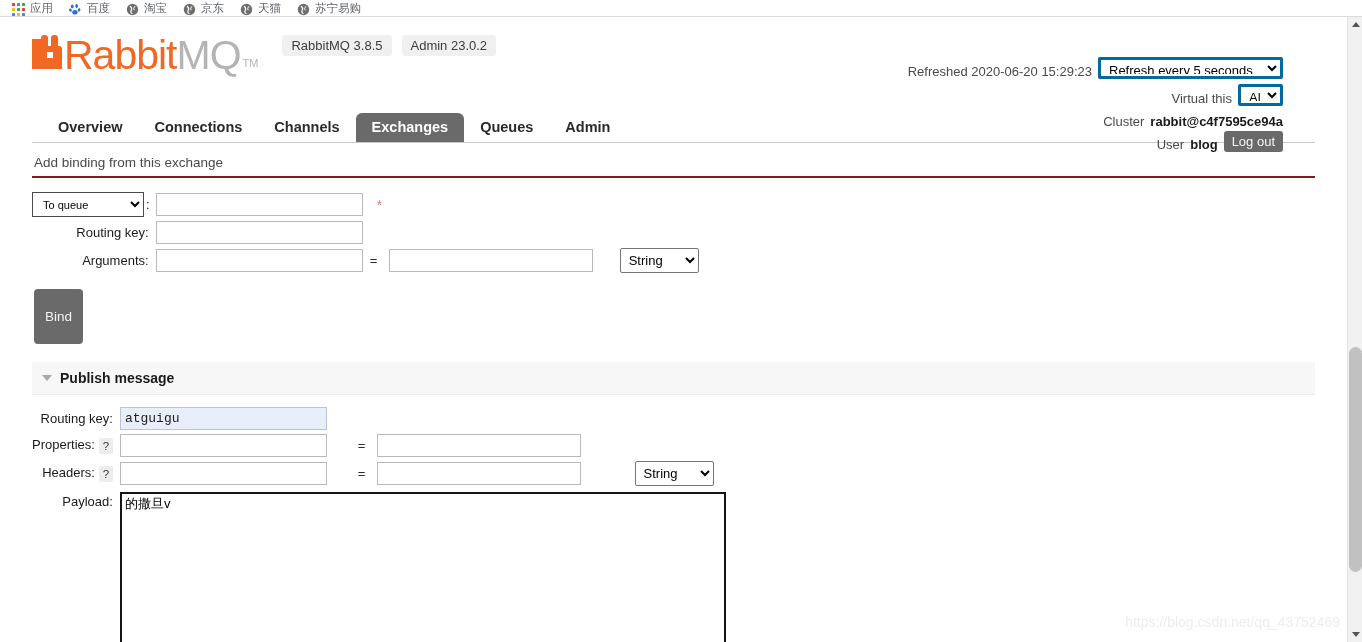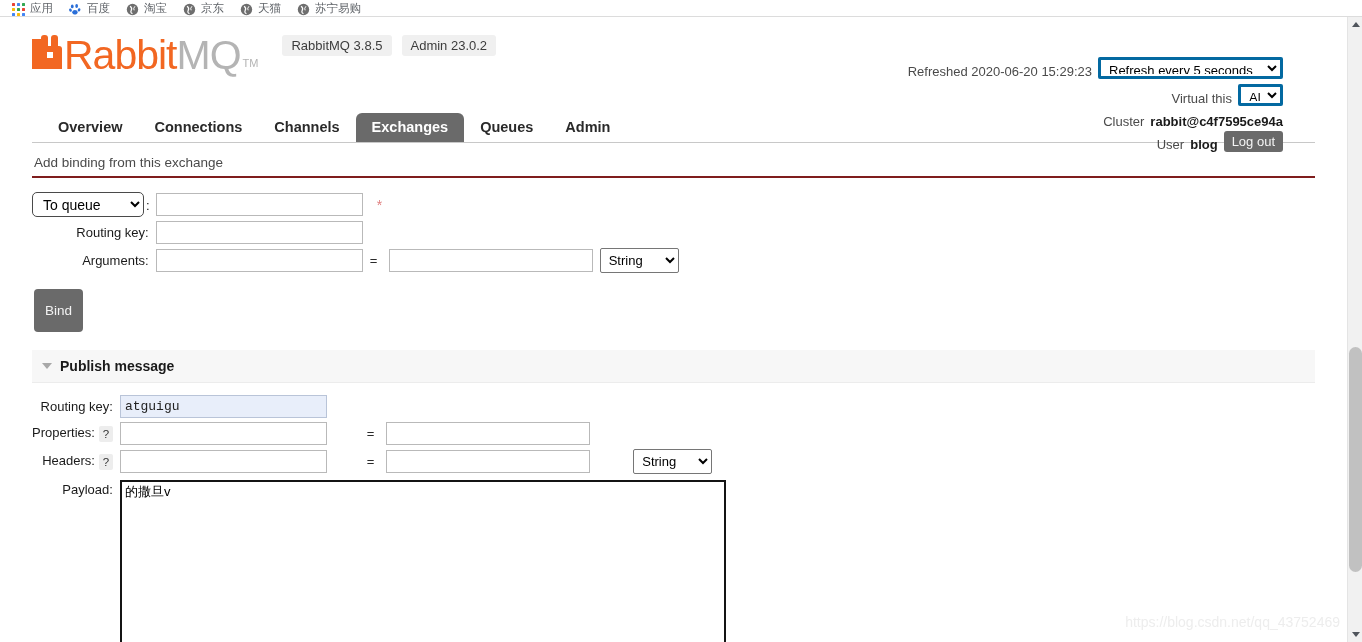--- a/index.html
+++ b/index.html
@@ -223,27 +223,28 @@
   }
   select.type-select {
     font-family: "Liberation Sans", sans-serif;
     font-size: 13px;
     height: 25px;
     border: 1px solid #767676;
     border-radius: 2px;
     background: #fff;
     padding: 2px 4px;
     color: #000;
+    margin-left: 20px;
   }
   select.dest-select {
     font-family: "Liberation Sans", sans-serif;
-    font-size: 14px;
+    font-size: 11px;
     height: 25px;
     border: 1px solid #4a4a4a;
-    border-radius: 5px;
+    border-radius: 0;
     background: #fff;
     padding: 2px 6px;
     color: #000;
     width: 112px;
   }
   .eq-sign { padding: 0 7px; font-size: 13px; color: #2a2a2a; }
   .colon { font-size: 13px; color: #1a1a1a; padding-left: 2px; padding-right: 6px; }
   .req-star { color: #e08080; font-size: 14px; padding-left: 14px; }
   .help-badge {
     display: inline-block;
@@ -258,21 +259,21 @@
     cursor: pointer;
     vertical-align: middle;
   }
   .bind-btn {
     background: #6a6a6a;
     color: #f2f2f2;
     border: none;
     border-radius: 4px;
     font-size: 13.5px;
     font-family: "Liberation Sans", sans-serif;
-    padding: 14px 11px;
+    padding: 20px 11px;
     cursor: pointer;
     margin: 14px 0 0 2px;
   }
   .payload-area {
     width: 606px;
     height: 300px;
     border: 2px solid #141414;
     font-family: "Liberation Sans", sans-serif;
     font-size: 13px;
     color: #000;

